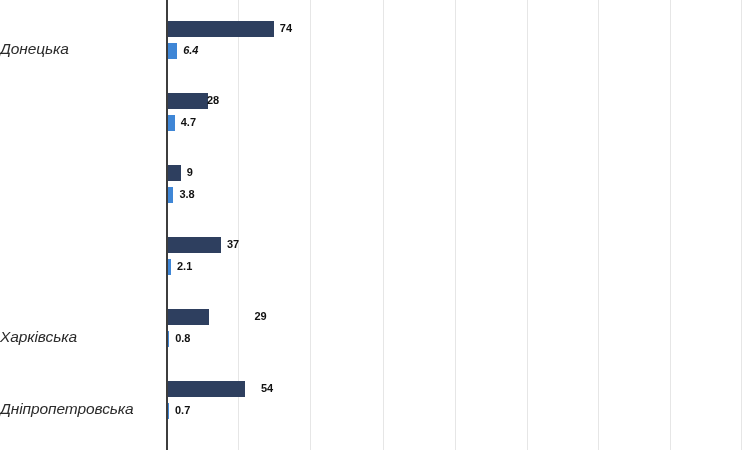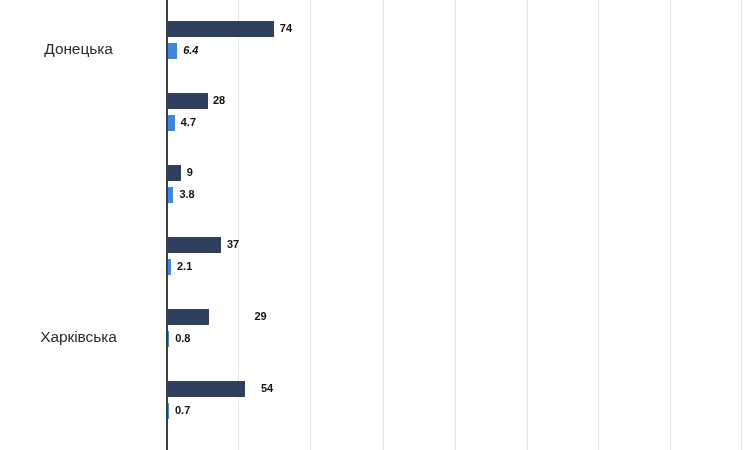--- a/index.html
+++ b/index.html
@@ -46,26 +46,27 @@
     position: absolute;
     left: 0;
     width: 750px;
     height: 72px;
   }
   .cat-label {
     position: absolute;
     left: 0;
     top: 21px;
     width: 157px;
-    text-align: center;
+    text-align: left;
     font-size: 15.5px;
     color: #2b2b2b;
     line-height: 19px;
     white-space: nowrap;
     letter-spacing: -0.1px;
+    font-style: italic;
   }
   .bar {
     position: absolute;
     left: 168px;
     height: 16px;
   }
   .bar-primary {
     top: 3px;
     background: #2e3f5f;
   }
@@ -105,21 +106,21 @@
     <div id="rows">
         <div class="cat-row" style="top: 18px;">
           <div class="cat-label">Донецька</div>
           <div class="bar bar-primary" style="width: 105.82px; background: rgb(46, 63, 95);"></div>
           <div class="bar-value val-primary" style="left: 279.82px;">74</div>
           <div class="bar bar-secondary" style="width: 9.152px; background: rgb(63, 134, 214);"></div>
           <div class="bar-value val-secondary" style="left: 183.152px; font-style: italic;">6.4</div>
         </div>
         <div class="cat-row" style="top: 90px;">
           <div class="bar bar-primary" style="width: 40.04px; background: rgb(46, 63, 95);"></div>
-          <div class="bar-value val-primary" style="left: 213px;">28</div>
+          <div class="bar-value val-primary" style="left: 207px;">28</div>
           <div class="bar bar-secondary" style="width: 6.721px; background: rgb(63, 134, 214);"></div>
           <div class="bar-value val-secondary" style="left: 180.721px;">4.7</div>
         </div>
         <div class="cat-row" style="top: 162px;">
           <div class="bar bar-primary" style="width: 12.87px; background: rgb(46, 63, 95);"></div>
           <div class="bar-value val-primary" style="left: 186.87px;">9</div>
           <div class="bar bar-secondary" style="width: 5.434px; background: rgb(63, 134, 214);"></div>
           <div class="bar-value val-secondary" style="left: 179.434px;">3.8</div>
         </div>
         <div class="cat-row" style="top: 234px;">
@@ -129,20 +130,21 @@
           <div class="bar-value val-secondary" style="left: 177.003px;">2.1</div>
         </div>
         <div class="cat-row" style="top: 306px;">
           <div class="cat-label">Харківська</div>
           <div class="bar bar-primary" style="width: 41.47px; background: rgb(46, 63, 95);"></div>
           <div class="bar-value val-primary" style="left: 215.47px; margin-left: 39px;">29</div>
           <div class="bar bar-secondary" style="width: 1.144px; background: rgb(63, 134, 214);"></div>
           <div class="bar-value val-secondary" style="left: 175.144px;">0.8</div>
         </div>
         <div class="cat-row" style="top: 378px;">
+          <div class="cat-label">Дніпропетровська</div>
           <div class="bar bar-primary" style="width: 77.22px; background: rgb(46, 63, 95);"></div>
           <div class="bar-value val-primary" style="left: 261px;">54</div>
           <div class="bar bar-secondary" style="width: 1.001px; background: rgb(63, 134, 214);"></div>
           <div class="bar-value val-secondary" style="left: 175.001px;">0.7</div>
         </div>
       </div>
   </div>
 
 </div>
 

